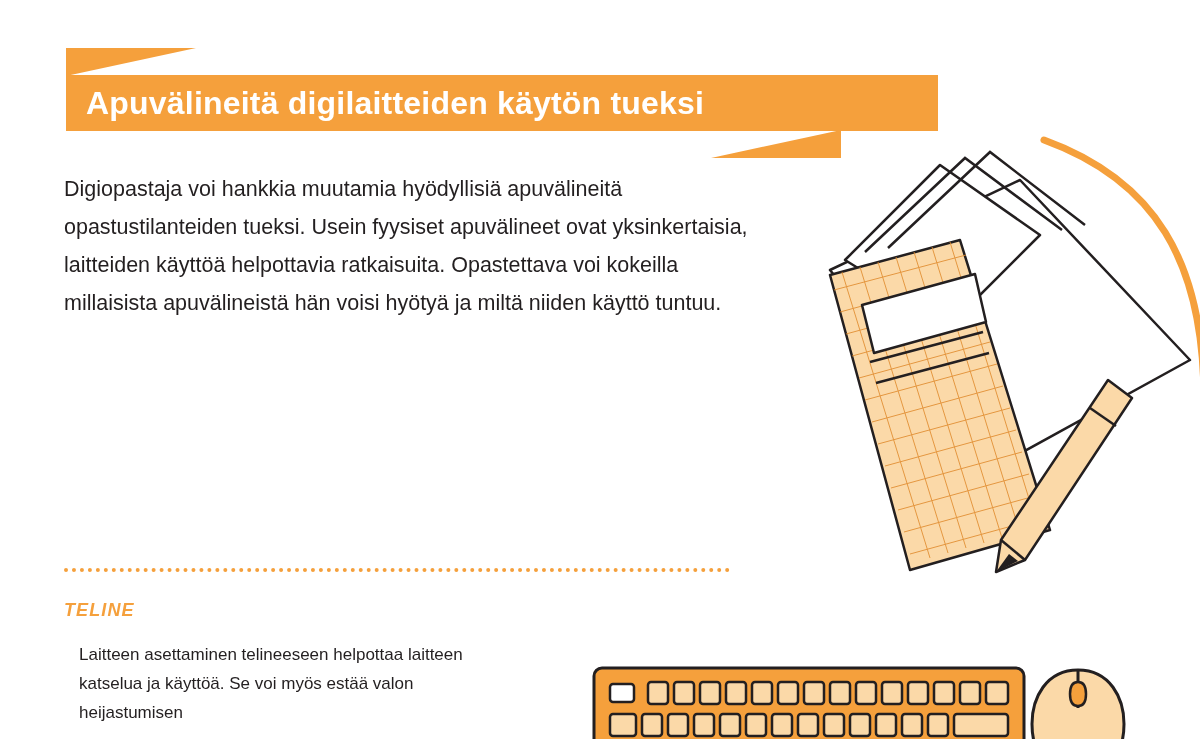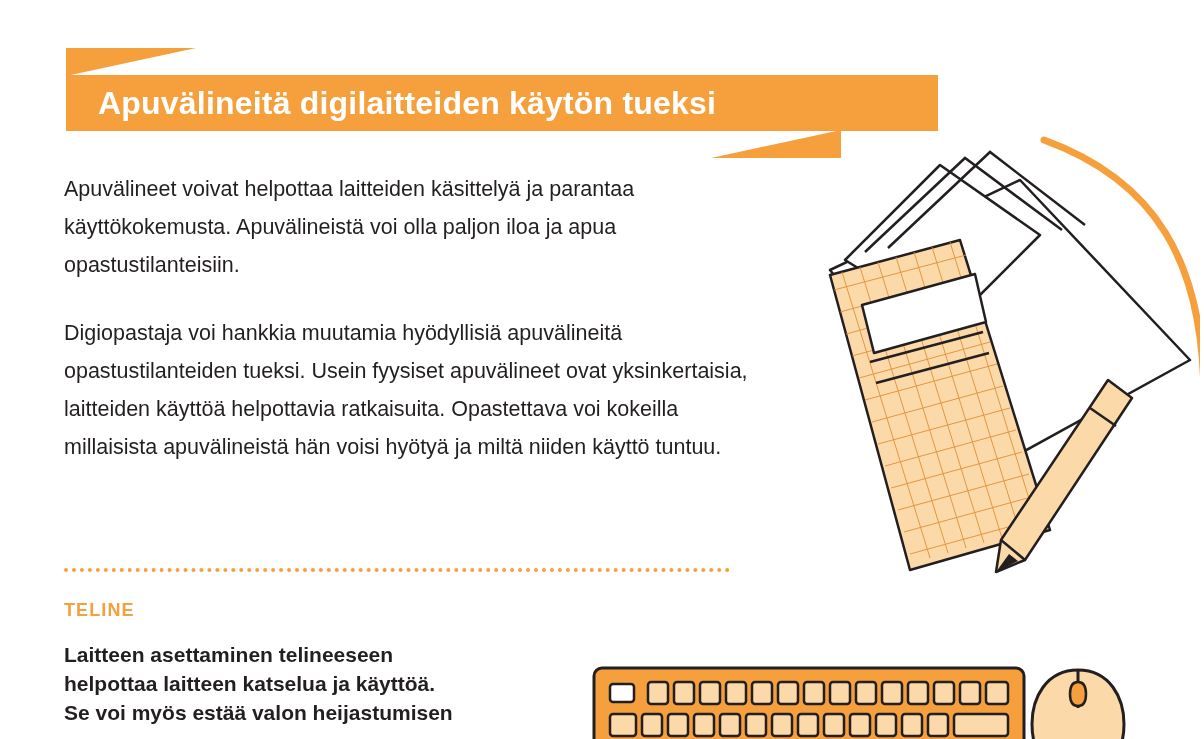--- a/index.html
+++ b/index.html
@@ -52,21 +52,21 @@
     height: 56px;
     background: #f5a03c;
     display: flex;
     align-items: center;
   }
   .banner-title {
     color: #ffffff;
     font-size: 32px;
     font-weight: bold;
     letter-spacing: 0.2px;
-    padding-left: 32px;
+    padding-left: 20px;
     white-space: nowrap;
   }
 
   
   .body-col {
     position: absolute;
     left: 64px;
     top: 170px;
     width: 700px;
   }
@@ -94,30 +94,30 @@
 
   
   .subhead {
     position: absolute;
     left: 64px;
     top: 600px;
     font-size: 18px;
     font-weight: bold;
     letter-spacing: 1.1px;
     color: #f5a03c;
+    font-style: italic;
   }
   .subtext {
     position: absolute;
-    left: 64px;
+    left: 79px;
     top: 640px;
     width: 390px;
-    font-size: 21px;
+    font-size: 17px;
     line-height: 29px;
     color: #231f20;
-    font-weight: bold;
   }
 
   
   .arc {
     position: absolute;
     right: -10px;
     top: 110px;
     width: 260px;
     height: 300px;
     pointer-events: none;
@@ -162,21 +162,20 @@
 
 <div class="banner-wrap">
   <div class="banner-tail-left"></div>
   <div class="banner-tail-right"></div>
   <div class="banner">
     <span class="banner-title">Apuvälineitä digilaitteiden käytön tueksi</span>
   </div>
 </div>
 
 <div class="body-col">
-  <p class="para">Apuvälineet voivat helpottaa laitteiden käsittelyä ja parantaa käyttökokemusta. Apuvälineistä voi olla paljon iloa ja apua opastustilanteisiin.</p>
   <p class="para second">Digiopastaja voi hankkia muutamia hyödyllisiä apuvälineitä opastustilanteiden tueksi. Usein fyysiset apuvälineet ovat yksinkertaisia, laitteiden käyttöä helpottavia ratkaisuita. Opastettava voi kokeilla millaisista apuvälineistä hän voisi hyötyä ja miltä niiden käyttö tuntuu.</p>
 </div>
 
 <div class="divider"></div>
 
 <div class="subhead">TELINE</div>
 <div class="subtext">Laitteen asettaminen telineeseen helpottaa laitteen katselua ja käyttöä. Se voi myös estää valon heijastumisen</div>
 
 <svg class="notebook-art" viewBox="0 0 420 480">
 

